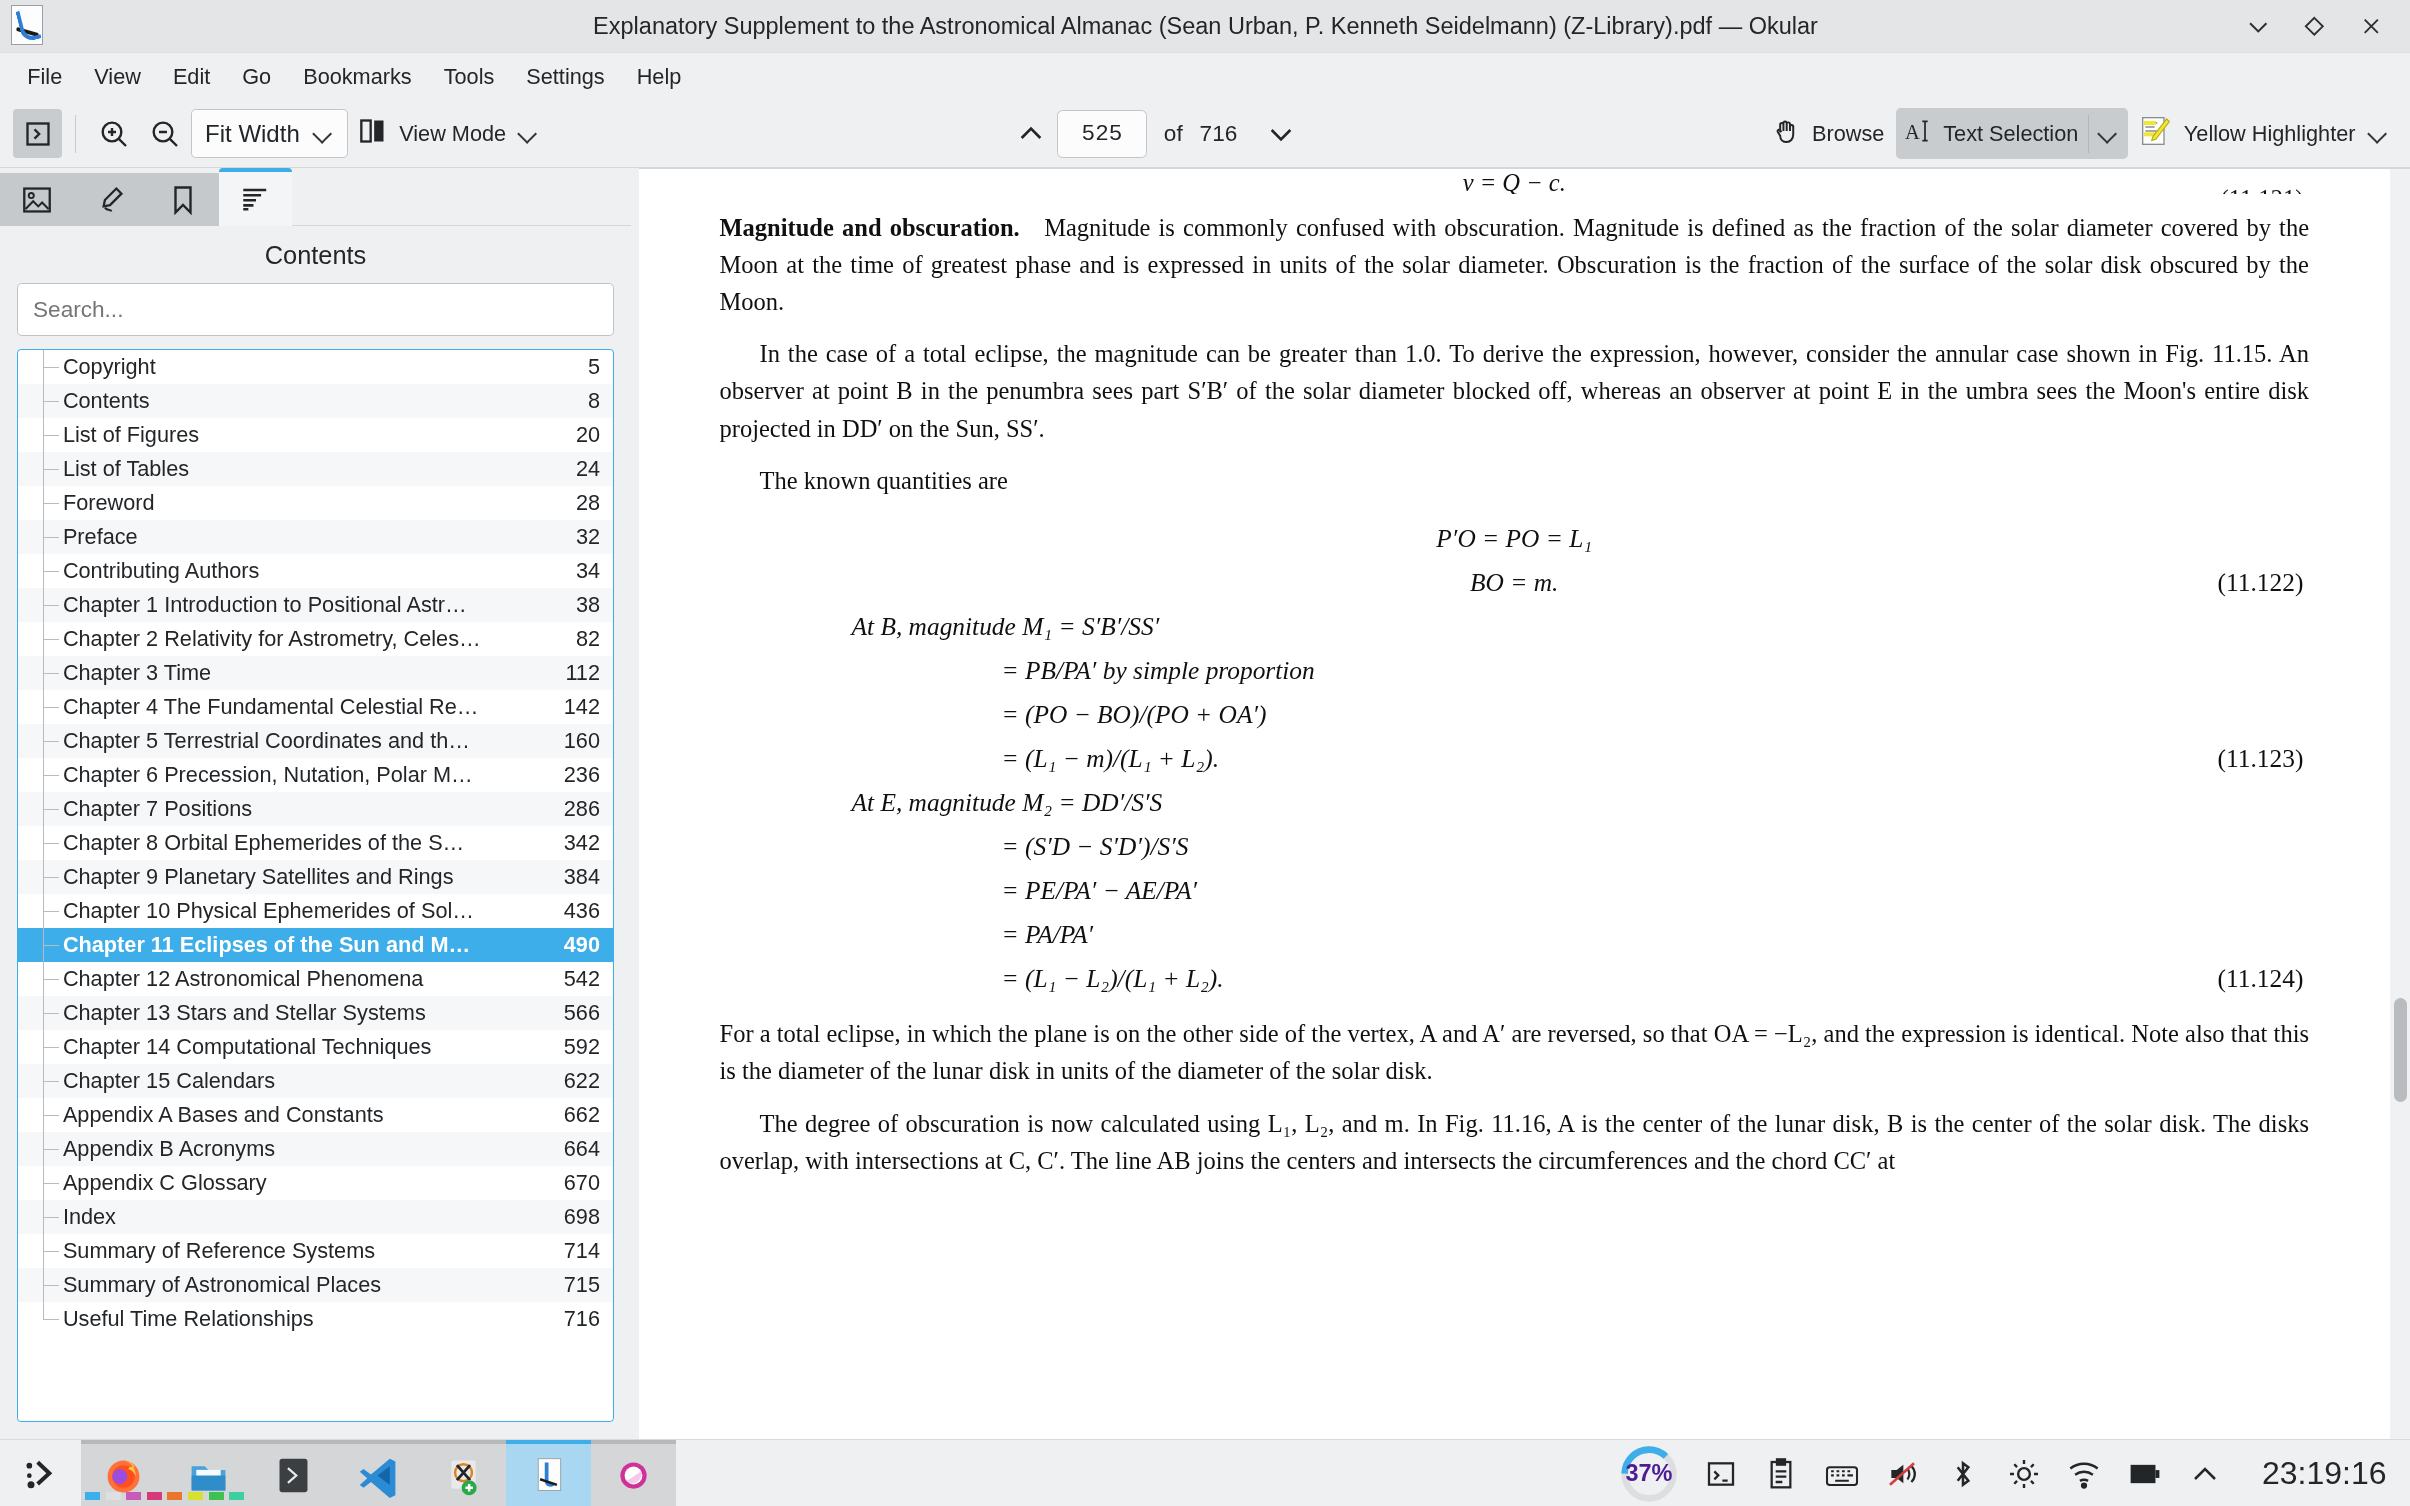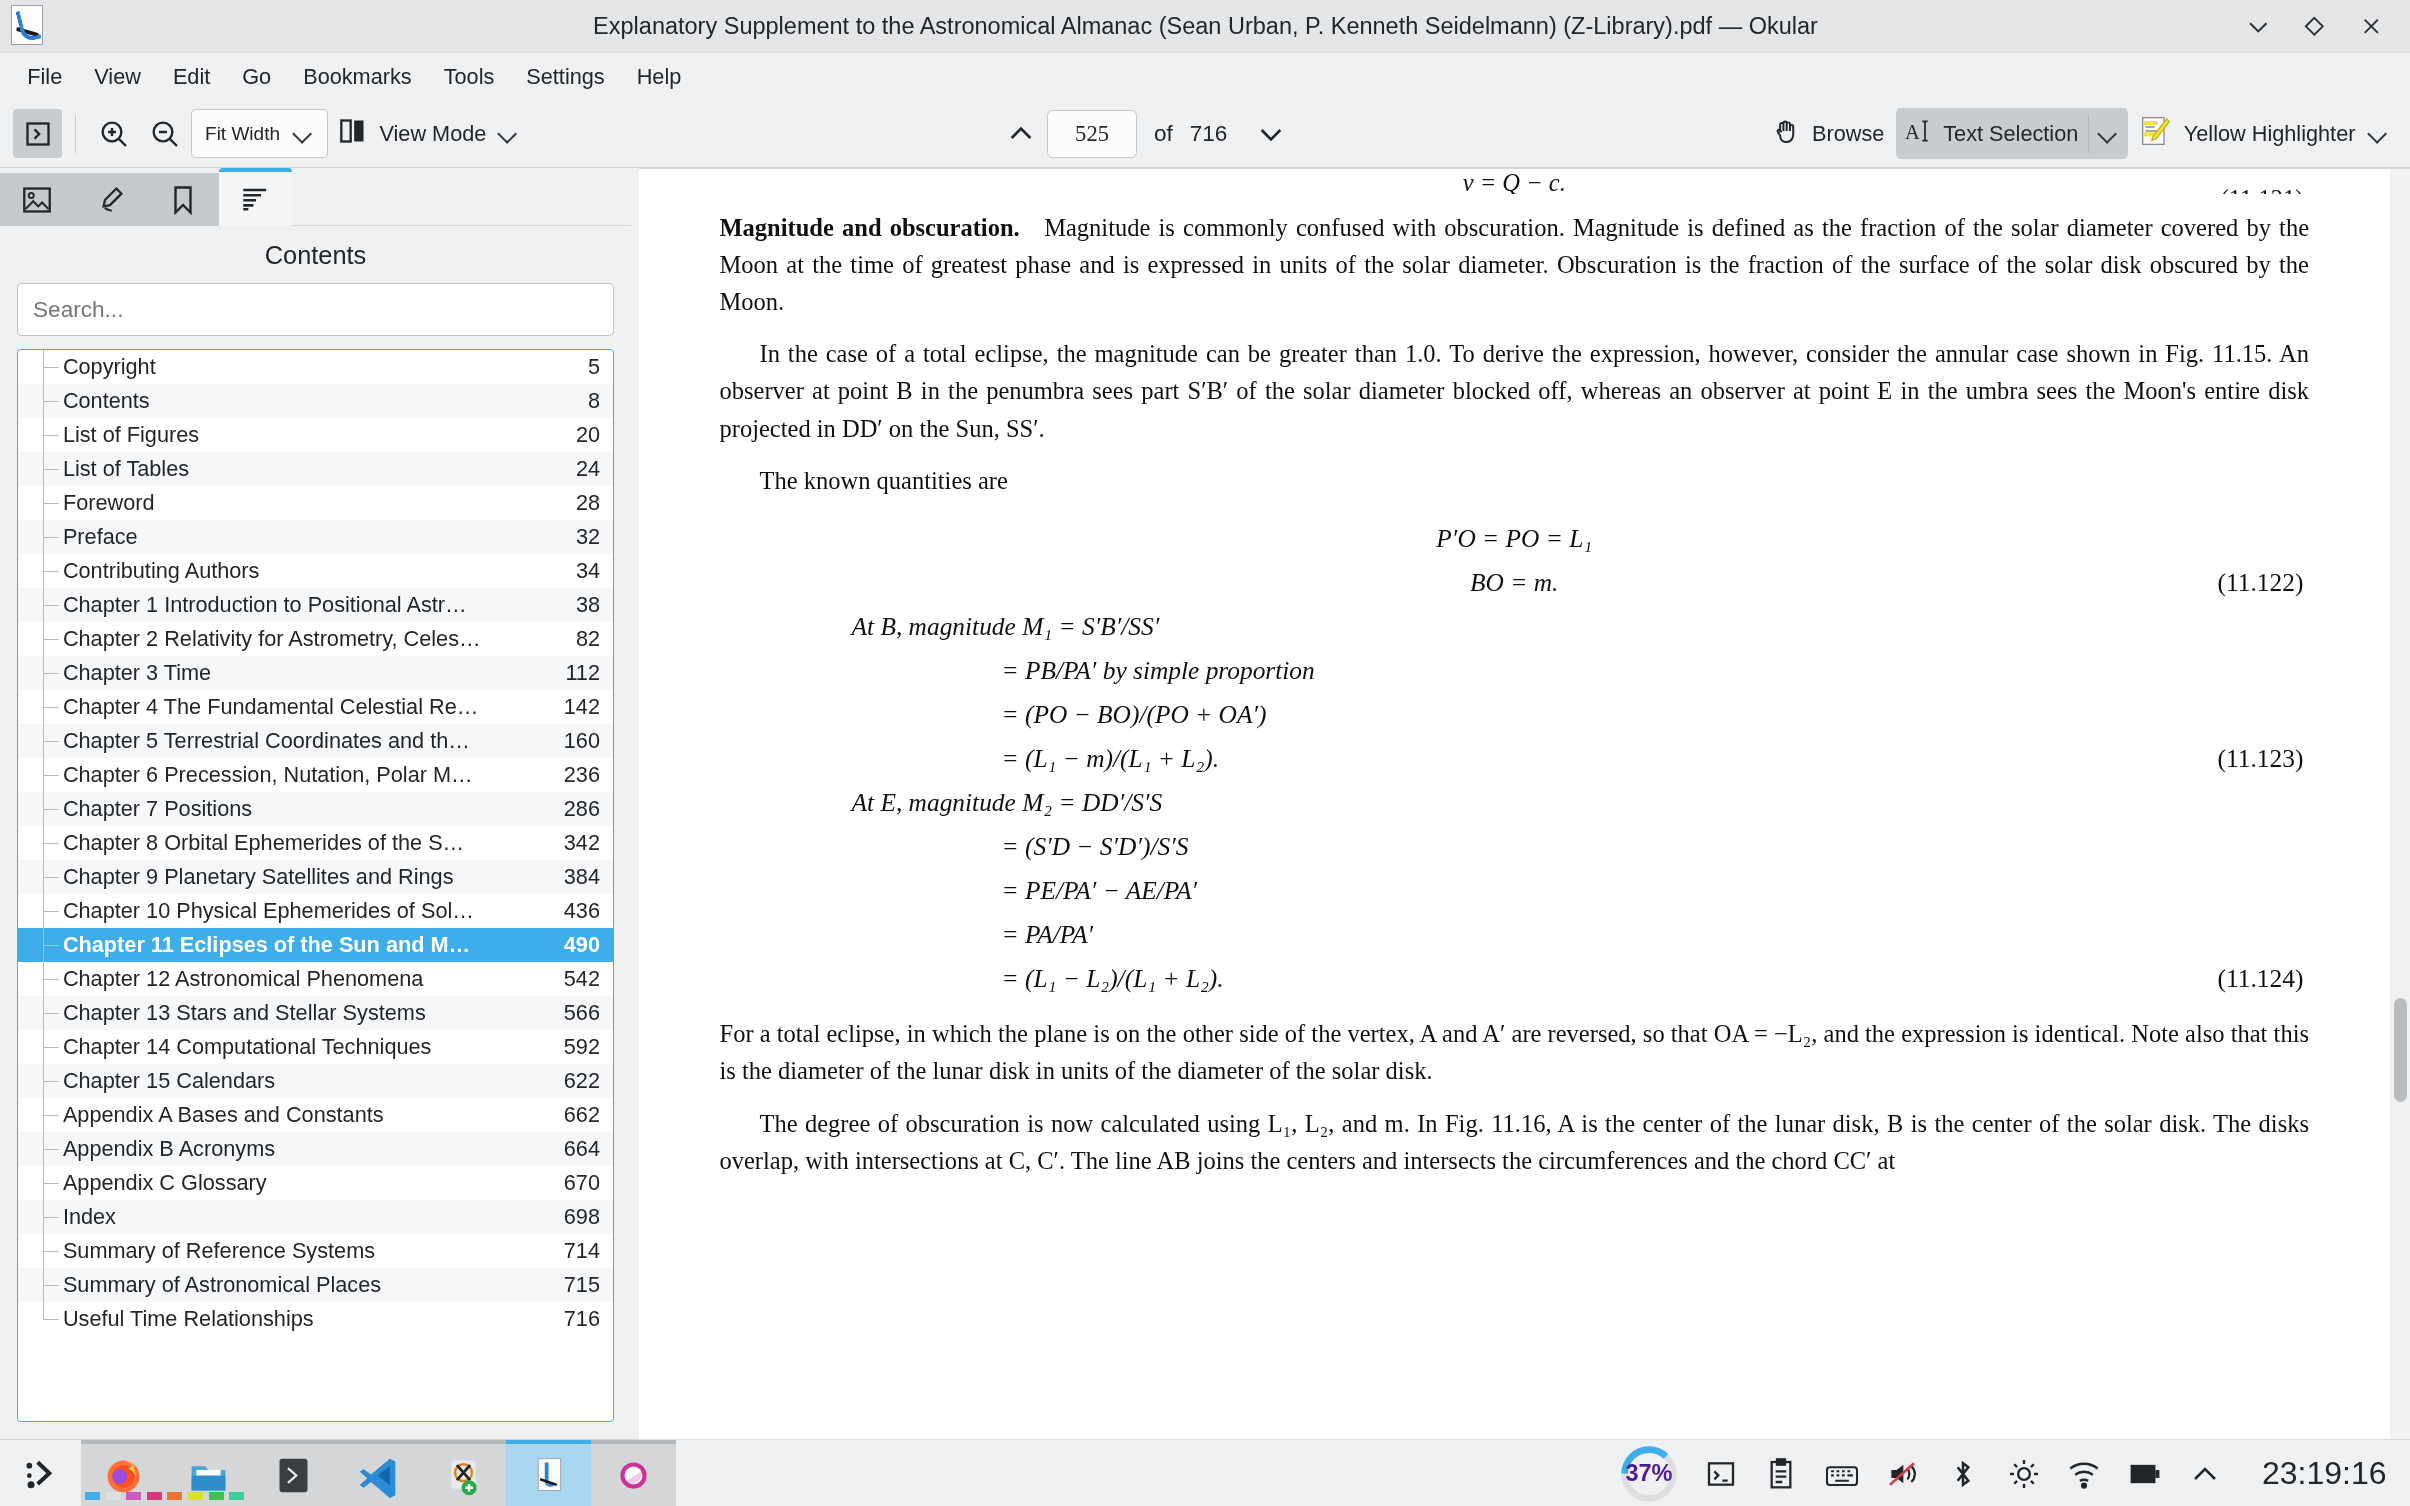--- a/index.html
+++ b/index.html
@@ -54,36 +54,36 @@
     height: 68px; flex: 0 0 68px; display: flex; align-items: center;
     background: #eff0f1; padding: 0 13px; gap: 1.9px;
     border-bottom: 0.9px solid #d4d6d8;
   }
   .tbar-sep { width: 0.9px; height: 38px; background: #c9ccce; margin: 0 11.3px; }
   .tbtn { height: 49px; min-width: 49px; display: flex; align-items: center; justify-content: center;
           border-radius: 3.8px; padding: 0 7.5px; color: #232629; }
   .tbtn.active { background: #c9cccf; }
   .combo {
     height: 49px; background: #fcfcfc; border: 0.9px solid #c2c6c9; border-radius: 4.7px;
-    display: flex; align-items: center; padding: 0 13px; gap: 13px; font-size: 19px; color: #232629;
+    display: flex; align-items: center; padding: 0 13px; gap: 13px; font-size: 24px; color: #232629;
   }
   .flat-combo {
     height: 49px; display: flex; align-items: center; padding: 0 9.4px; gap: 12.2px;
     font-size: 21.7px; color: #232629; border-radius: 3.8px;
   }
   .chev { width: 21px; height: 12.2px; position: relative; flex: 0 0 auto;}
   .chev::before {
     content:""; position:absolute; left:1.9px; top:0; width:12.2px; height:12.2px;
     border-right: 2.4px solid #31363b; border-bottom: 2.4px solid #31363b;
     transform: rotate(45deg);
   }
   .pageinput {
     width: 90px; height: 48px; background: #fcfcfc; border: 0.9px solid #c2c6c9;
     border-radius: 5.6px; text-align: center; font-size: 22.6px; color:#232629;
-    font-family: Liberation Serif, serif;
+    font-family: Liberation Mono, monospace;
   }
   .of-label { font-size: 22.6px; color: #232629; margin: 0 15px; }
   .total-label { font-size: 22.6px; color: #232629; }
   .tool-seg { display:flex; align-items:center; background:#c9cccf; border-radius:4.7px; height:51px; }
   .tool-seg .flat-combo { height: 51px; }
   .seg-divider { width:0.9px; height: 38px; background:#b3b7ba; }
   .spacer { flex: 1 1 auto; }
 
   
   .body { flex: 1 1 auto; display: flex; min-height: 0; background:#eff0f1; }

